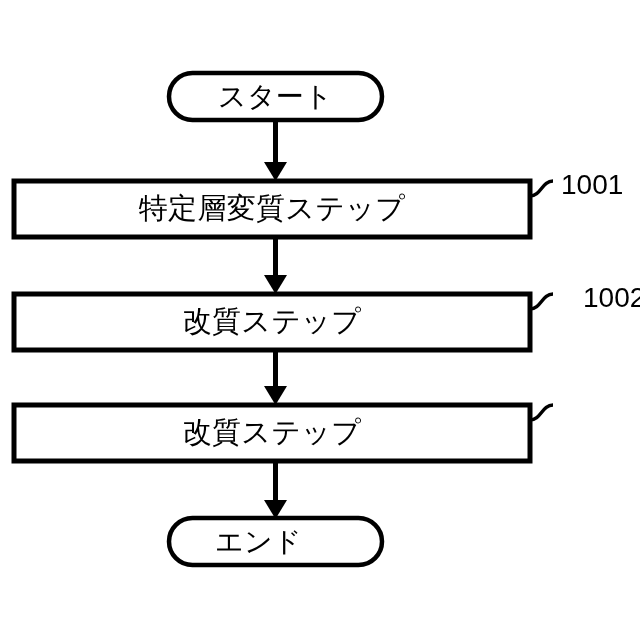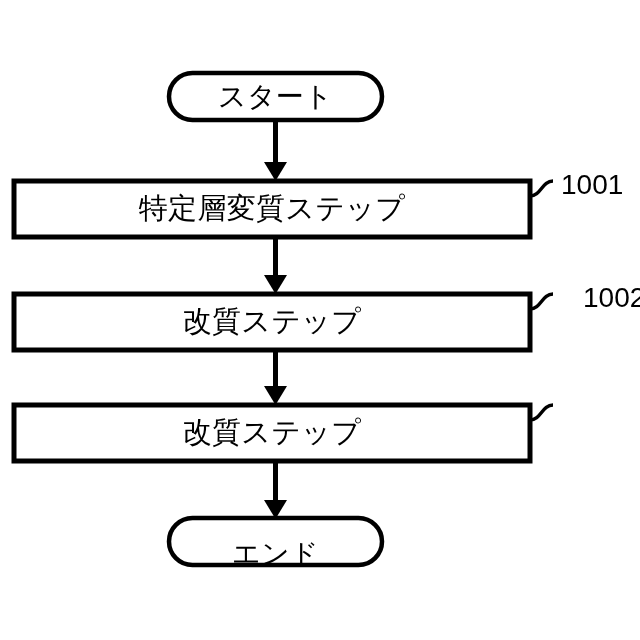--- a/index.html
+++ b/index.html
@@ -99,15 +99,15 @@
 
   <div class="ref-number" style="left:561px; top:171px;">1001</div>
 
   <div class="node-label process-label" style="left:14px; top:294px; width:516px; height:56px;">改質ステップ</div>
 
   <div class="ref-number" style="left:583px; top:284px;">1002</div>
 
   <div class="node-label process-label" style="left:14px; top:405px; width:516px; height:56px;">改質ステップ</div>
 
 
-  <div class="node-label terminal-label" style="left:169px; top:518px; width:213px; height:47px;margin-top:12px;">エンド</div>
+  <div class="node-label terminal-label" style="left:152px; top:518px; width:213px; height:47px;">エンド</div>
 
 </div>
 
 </body></html>

